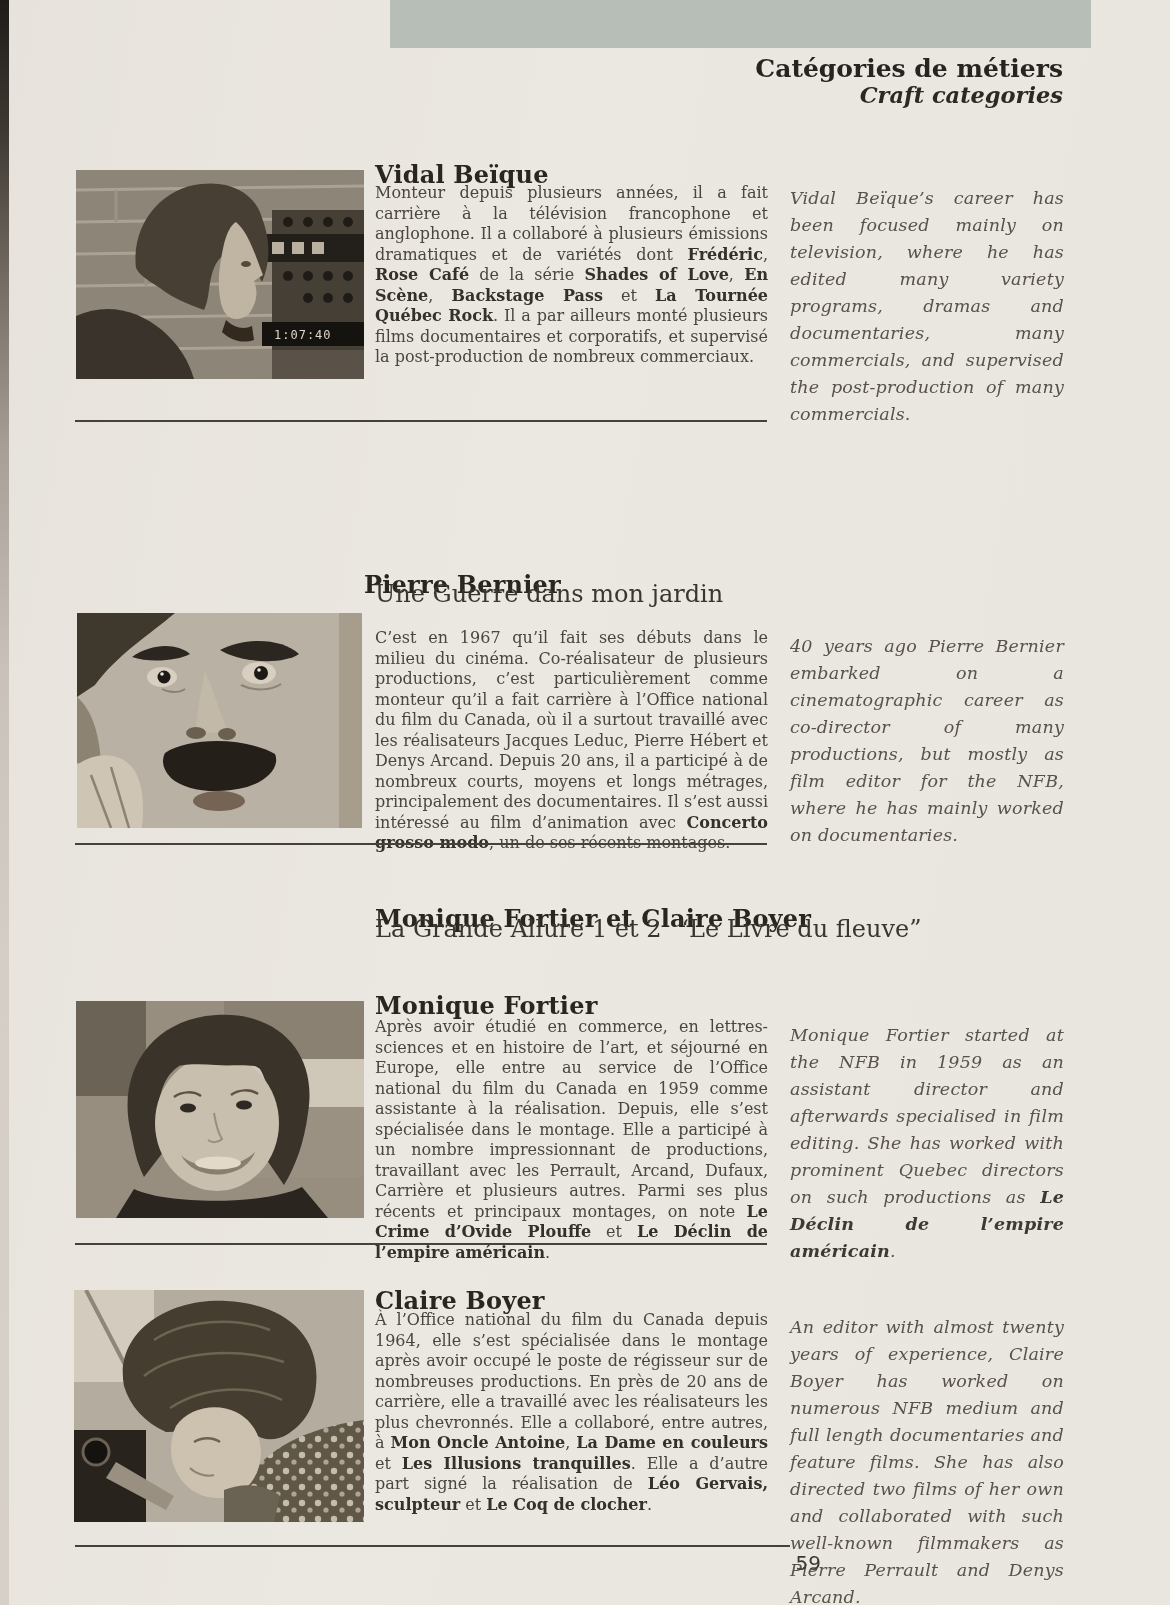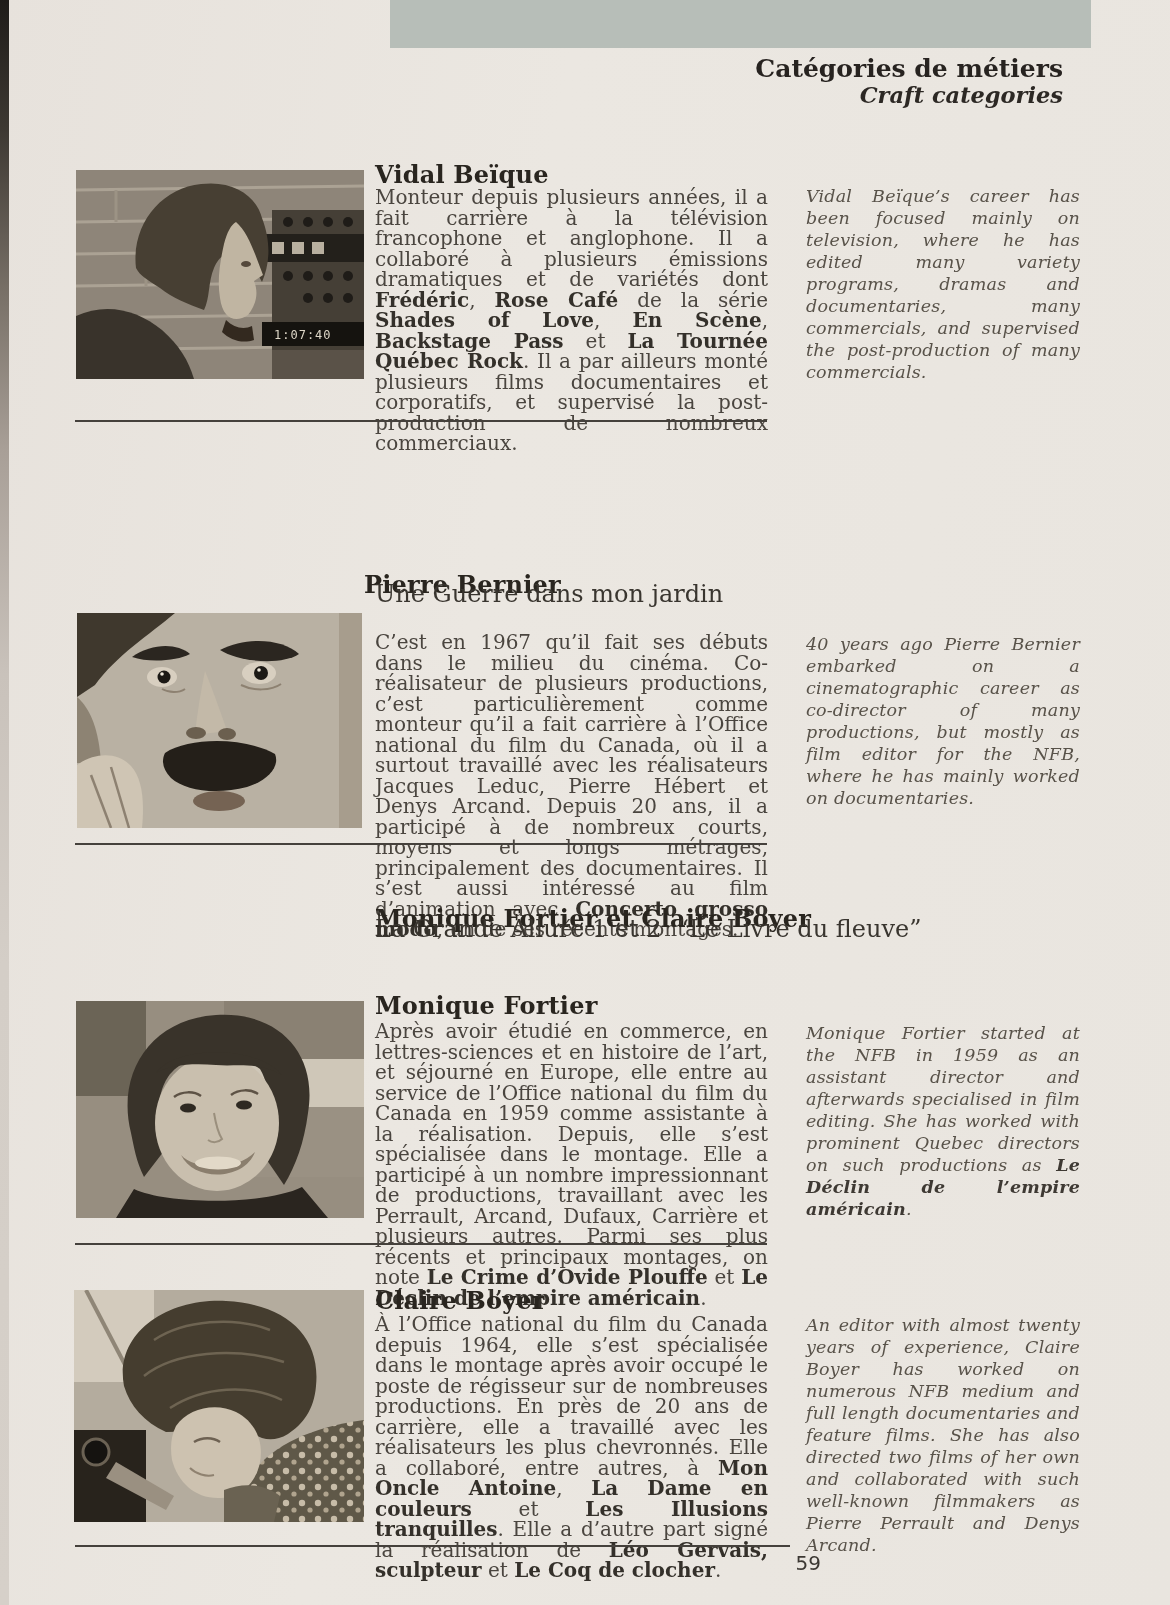--- a/index.html
+++ b/index.html
@@ -22,28 +22,27 @@
   }
   .hdr{position:absolute;top:55px;right:107px;text-align:right;line-height:1.12;margin-left:18px;}
   .hdr-fr{font-size:25px;font-weight:bold;color:#272320;}
   .hdr-en{font-size:22.5px;font-weight:bold;font-style:italic;color:#2c2824;}
 
   .name{position:absolute;font-size:24px;font-weight:bold;color:#29251f;letter-spacing:.2px;white-space:nowrap;}
   .film{position:absolute;font-size:24px;color:#39352f;white-space:pre-wrap;}
 
   .body-fr{
     position:absolute;left:375px;width:393px;
-    font-size:20px;line-height:20.5px;text-align:justify;color:#4a453f;
+    font-size:16px;line-height:20.5px;text-align:justify;color:#4a453f;
   }
   .body-fr b{color:#34302a;}
   .body-en{
     position:absolute;left:790px;width:274px;
-    font-size:17.5px;line-height:22px;font-style:italic;text-align:justify;color:#585249;
+    font-size:17.5px;line-height:27px;font-style:italic;text-align:justify;color:#585249;
     letter-spacing:.2px;
-    margin-left:16px;
   }
   .body-en b{color:#3e3933;}
 
   .rule{position:absolute;left:75px;height:2px;background:#45413c;}
 
   .award{position:absolute;top:429px;right:107px;text-align:right;}
   .award-fr{font-size:28.5px;line-height:31px;color:#2e2a25;}
   .award-en{font-size:26px;line-height:29px;font-style:italic;color:#3a352f;}
   .award-en.first{margin-top:5px;}
 

